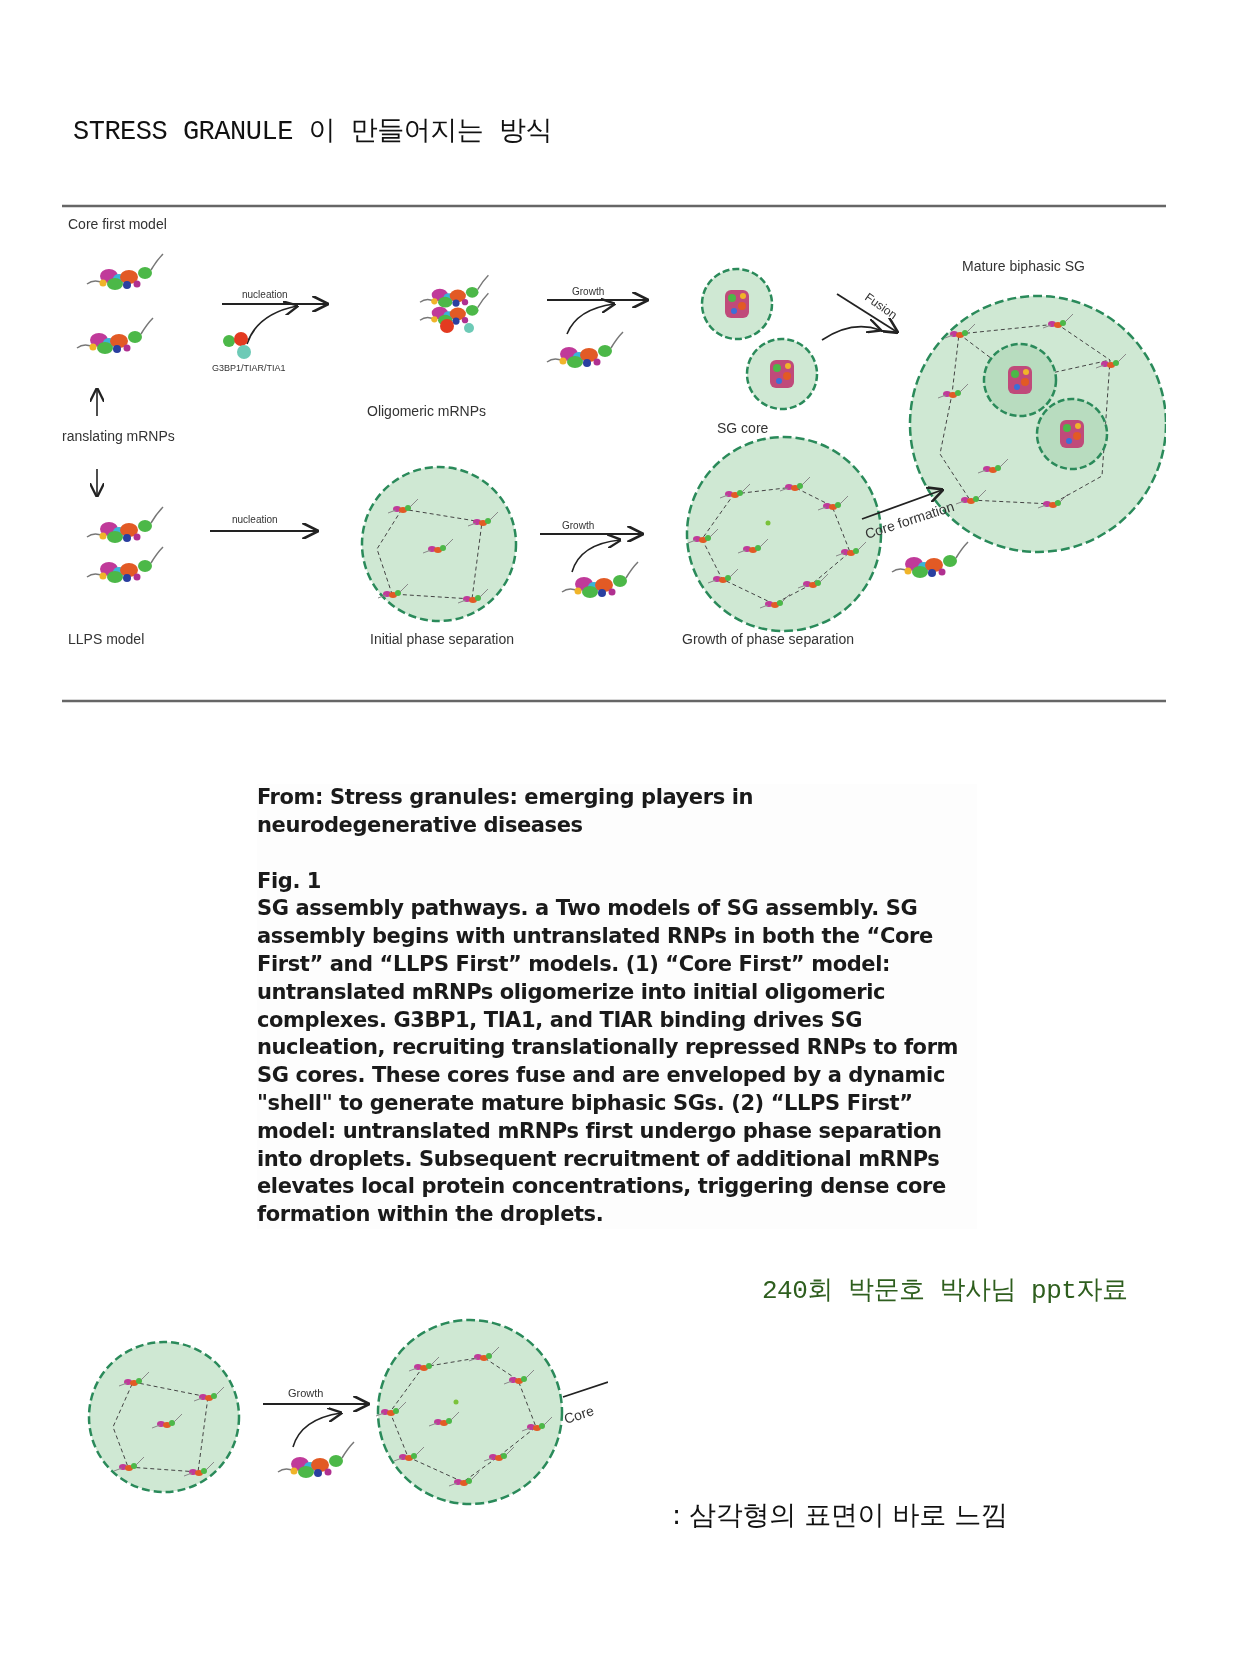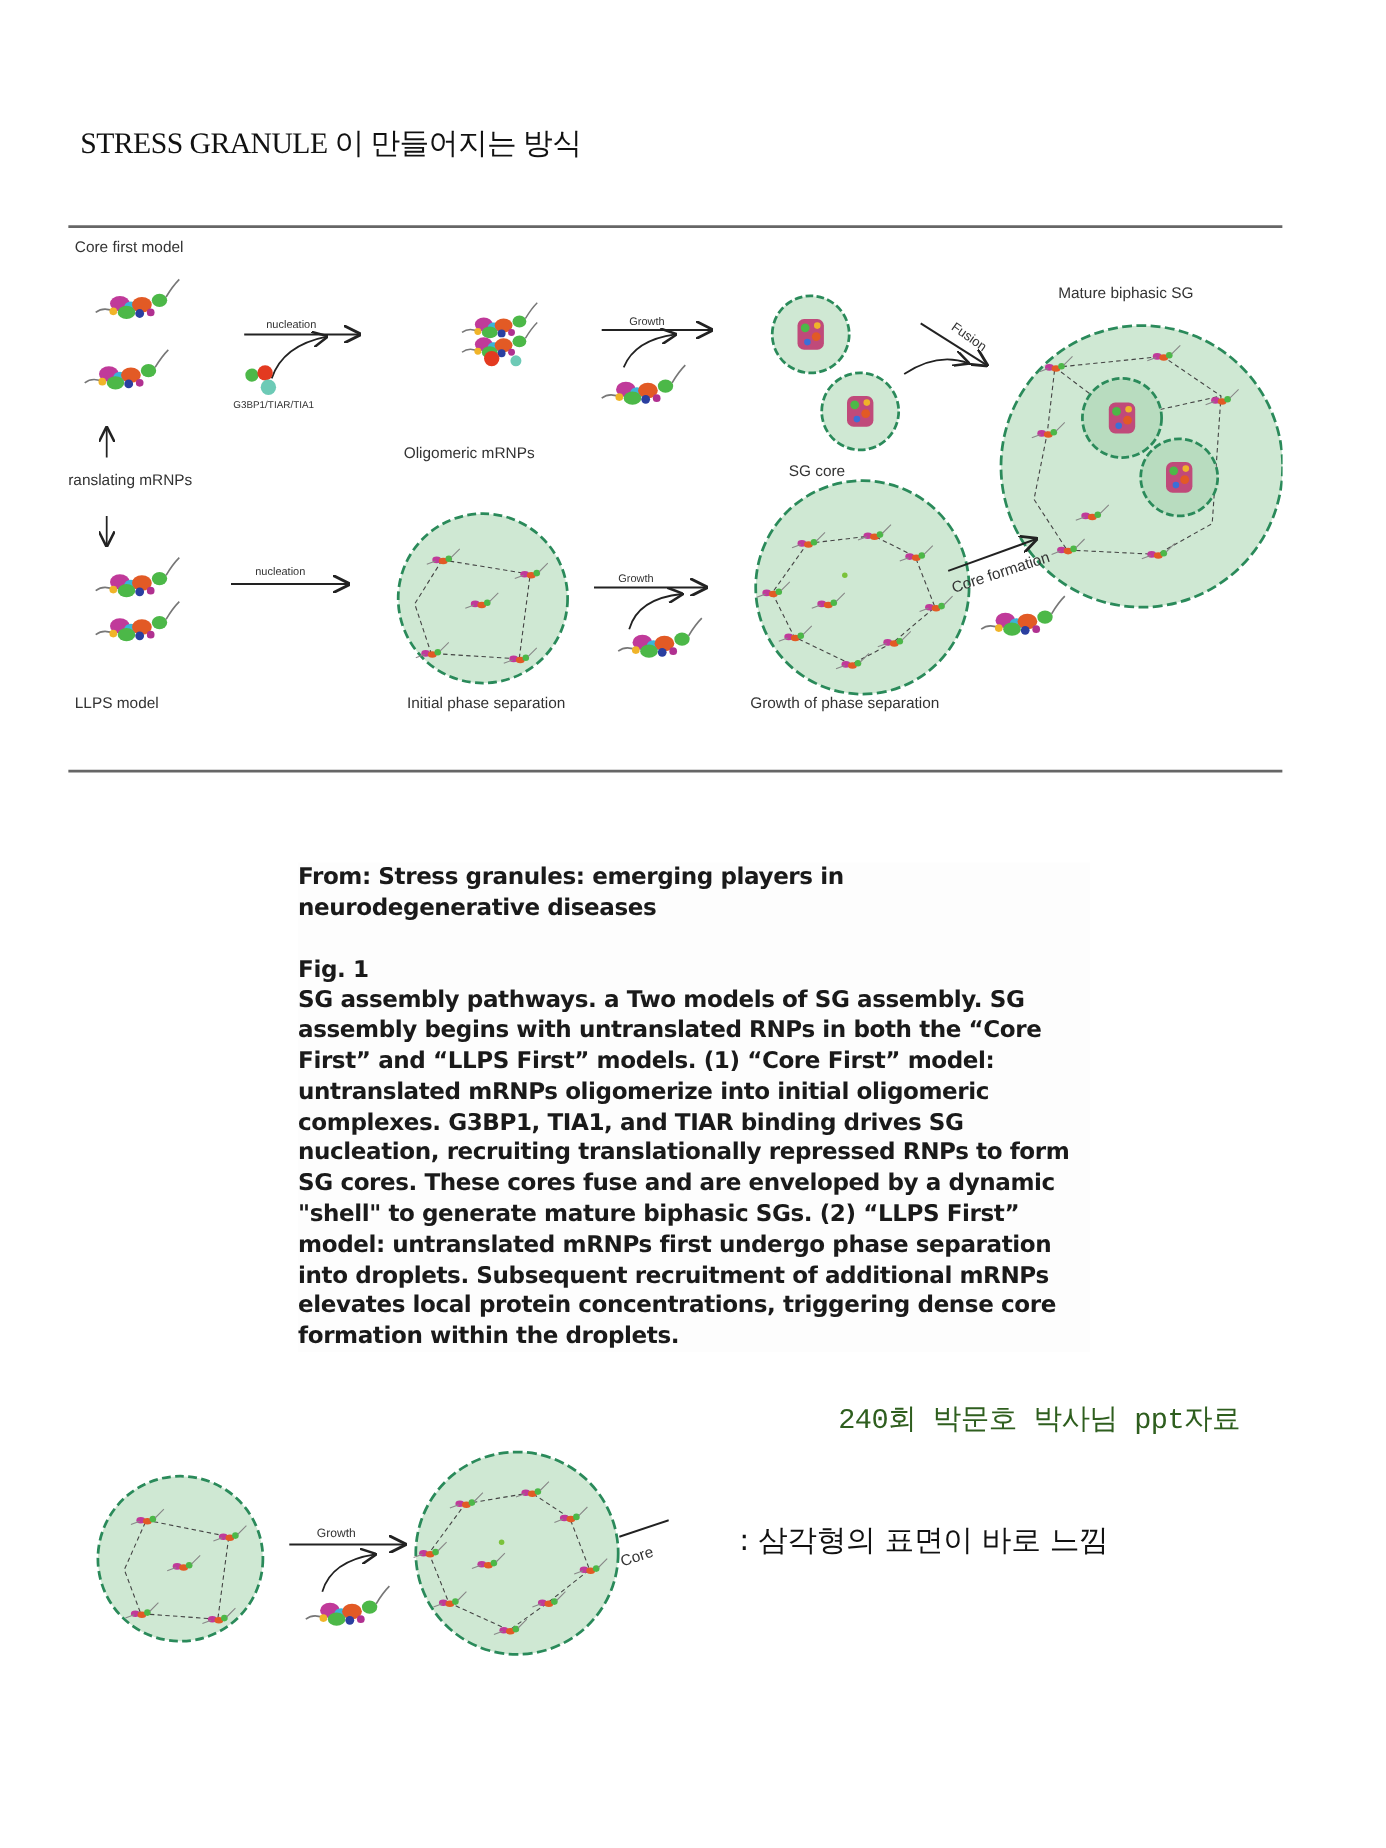--- a/index.html
+++ b/index.html
@@ -1,26 +1,26 @@
 <!DOCTYPE html>
 <html><head>
 <meta charset="utf-8">
 <style>
   html,body{margin:0;padding:0;background:#ffffff;}
   body{width:1260px;height:1680px;position:relative;overflow:hidden;font-family:"DejaVu Sans",sans-serif;}
   .abs{position:absolute;}
-  .title{left:73px;top:112px;font-size:27px;color:#111;font-family:Liberation Serif, serif;letter-spacing:-0.5px;}
+  .title{left:73px;top:112px;font-size:27px;color:#111;font-family:Liberation Mono, monospace;letter-spacing:-0.5px;}
   .fig{left:62px;top:204px;width:1104px;height:500px;}
   .fig-label{font-family:"Liberation Sans",sans-serif;fill:#333;}
-  .caption{left:271px;top:784px;width:720px;font-family:"DejaVu Sans",sans-serif;font-weight:bold;font-size:21px;line-height:27.8px;color:#1a1a1a;background:#fdfdfd;letter-spacing:-0.4px;}
+  .caption{left:257px;top:784px;width:720px;font-family:"DejaVu Sans",sans-serif;font-weight:bold;font-size:21px;line-height:27.8px;color:#1a1a1a;background:#fdfdfd;letter-spacing:-0.4px;}
   .caption p{margin:0;}
   .caption .gap{height:28px;}
   .green-note{left:762px;top:1272px;font-size:26px;color:#2e5e1e;font-family:Liberation Mono, monospace;letter-spacing:-0.5px;}
   .crop{left:78px;top:1312px;width:530px;height:200px;}
-  .note{left:672px;top:1382px;font-size:27px;color:#111;font-family:"DejaVu Sans",sans-serif;letter-spacing:-0.3px;}
+  .note{left:672px;top:1497px;font-size:27px;color:#111;font-family:"DejaVu Sans",sans-serif;letter-spacing:-0.3px;}
 </style>
 </head>
 <body>
 
 <div class="abs title">STRESS GRANULE 이 만들어지는 방식</div>
 
 <svg class="abs fig" viewBox="0 0 1104 500" xmlns="http://www.w3.org/2000/svg">
   <defs>
     <marker id="ah" viewBox="0 0 10 10" refX="9" refY="5" markerWidth="9" markerHeight="9" orient="auto">
       <path d="M0,0 L10,5 L0,10" fill="none" stroke="#222" stroke-width="1.6"></path>

